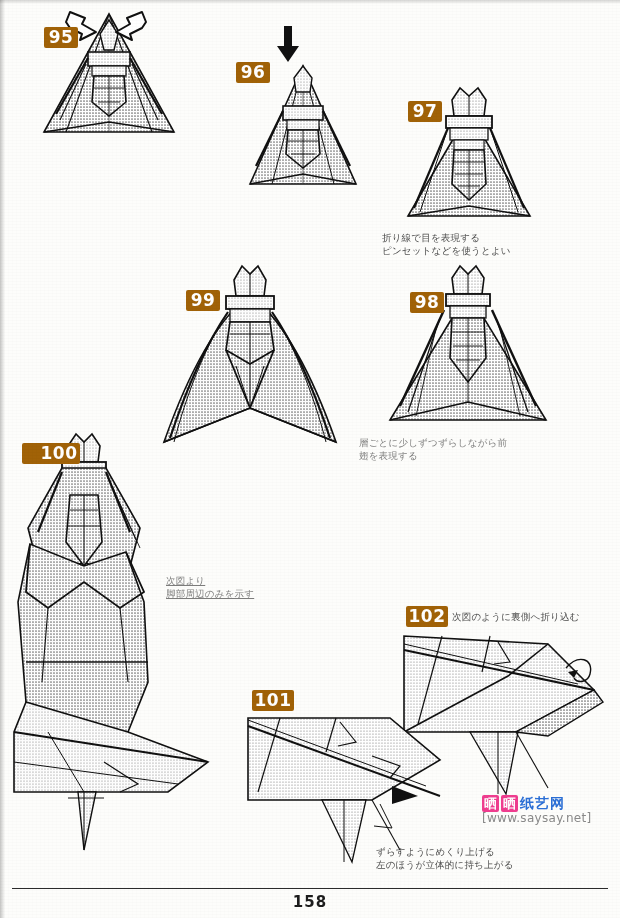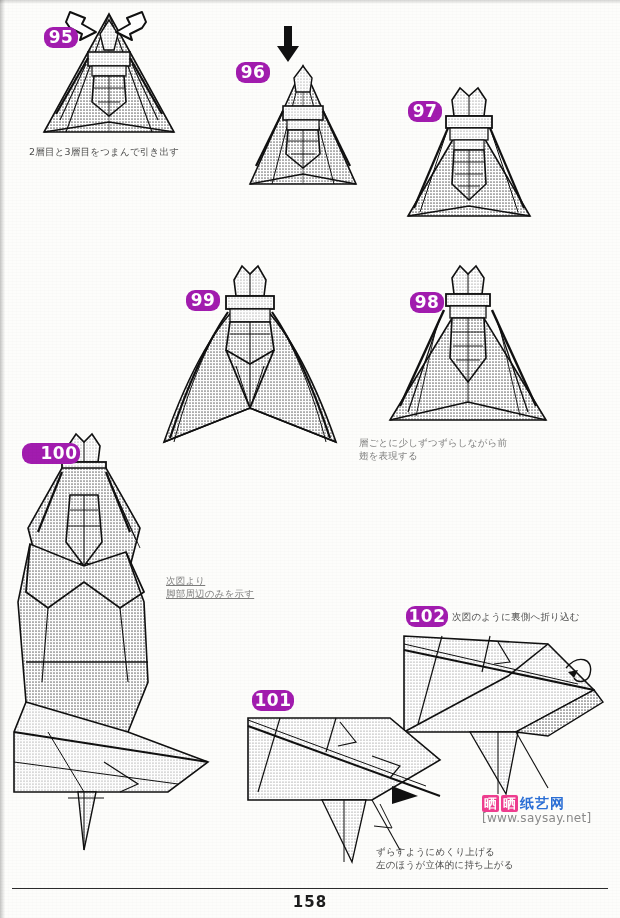--- a/index.html
+++ b/index.html
@@ -40,25 +40,25 @@
     position: absolute;
     left: 0; top: 0;
     width: 620px; height: 4px;
     background: linear-gradient(180deg, rgba(0,0,0,0.16), rgba(0,0,0,0.0));
     pointer-events: none;
   }
 
   
   .badge {
     position: absolute;
-    background: #a21caf;
+    background: #a16207;
     color: #ffffff;
     font-weight: bold;
     font-family: "DejaVu Sans", "Liberation Sans", sans-serif;
-    border-radius: 9px;
+    border-radius: 2px;
     text-align: center;
     letter-spacing: 0.5px;
     line-height: 1;
     display: flex;
     align-items: center;
     justify-content: center;
   }
   .badge-2 { width: 34px; height: 21px; font-size: 17px; }
   .badge-3 { width: 42px; height: 21px; font-size: 17px; }
 
@@ -196,21 +196,20 @@
     <svg width="40" height="40" viewBox="0 0 40 40">
       <path d="M36 30 L22 22 L25 16 L10 10 L6 20 L10 26 L22 32 L20 38 Z" fill="#ffffff" stroke="#111" stroke-width="2" stroke-linejoin="round"></path>
     </svg>
   </div>
   <div class="figure" style="left:112px; top:2px;">
     <svg width="40" height="40" viewBox="0 0 40 40">
       <path d="M4 30 L18 22 L15 16 L30 10 L34 20 L30 26 L18 32 L20 38 Z" fill="#ffffff" stroke="#111" stroke-width="2" stroke-linejoin="round"></path>
     </svg>
   </div>
   <div class="badge badge-2" style="left:44px; top:27px;">95</div>
-  <div class="caption" style="left:29px; top:146px; width:200px;">2層目と3層目をつまんで引き出す</div>
 
   <div class="figure" style="left:228px; top:48px;">
     <svg width="150" height="148" viewBox="0 0 150 148">
       <path d="M75 18 L22 136 L128 136 Z" fill="url(#halftone)" stroke="#111" stroke-width="1.6"></path>
       <path d="M75 18 L44 136" fill="none" stroke="#111" stroke-width="1"></path>
       <path d="M75 18 L106 136" fill="none" stroke="#111" stroke-width="1"></path>
       <path d="M75 20 L75 136" fill="none" stroke="#333" stroke-width="0.7"></path>
 
       <path d="M66 30 L75 18 L84 30 L82 44 L68 44 Z" fill="url(#halftone-light)" stroke="#111" stroke-width="1.4"></path>
       <rect x="55" y="58" width="40" height="14" fill="url(#halftone-light)" stroke="#111" stroke-width="1.6"></rect>
@@ -248,20 +247,22 @@
 
       <path d="M66 68 L96 68 L98 102 L81 118 L64 102 Z" fill="url(#halftone)" stroke="#111" stroke-width="1.6"></path>
       <path d="M81 68 L81 118" fill="none" stroke="#111" stroke-width="0.9"></path>
       <path d="M66 80 L96 80" fill="none" stroke="#111" stroke-width="0.9"></path>
       <path d="M67 92 L95 92" fill="none" stroke="#111" stroke-width="0.9"></path>
       <path d="M70 104 L92 104" fill="none" stroke="#111" stroke-width="0.9"></path>
       <path d="M20 134 L81 124 L142 134" fill="none" stroke="#111" stroke-width="1.6"></path>
     </svg>
   </div>
   <div class="badge badge-2" style="left:408px; top:101px;">97</div>
+  <div class="caption" style="left:382px; top:232px; width:200px;">折り線で目を表現する
+ピンセットなどを使うとよい</div>
 
   <div class="figure" style="left:150px; top:258px;">
     <svg width="200" height="205" viewBox="0 0 200 205">
 
       <path d="M100 36 C70 60 40 110 14 184 L100 150 L186 184 C160 110 130 60 100 36 Z" fill="url(#halftone)" stroke="#111" stroke-width="1.6"></path>
       <path d="M78 54 C56 86 36 132 20 180" fill="none" stroke="#111" stroke-width="2.2"></path>
       <path d="M122 54 C144 86 164 132 180 180" fill="none" stroke="#111" stroke-width="2.2"></path>
       <path d="M74 60 C54 92 36 138 24 184" fill="none" stroke="#111" stroke-width="1"></path>
       <path d="M126 60 C146 92 164 138 176 184" fill="none" stroke="#111" stroke-width="1"></path>
 

